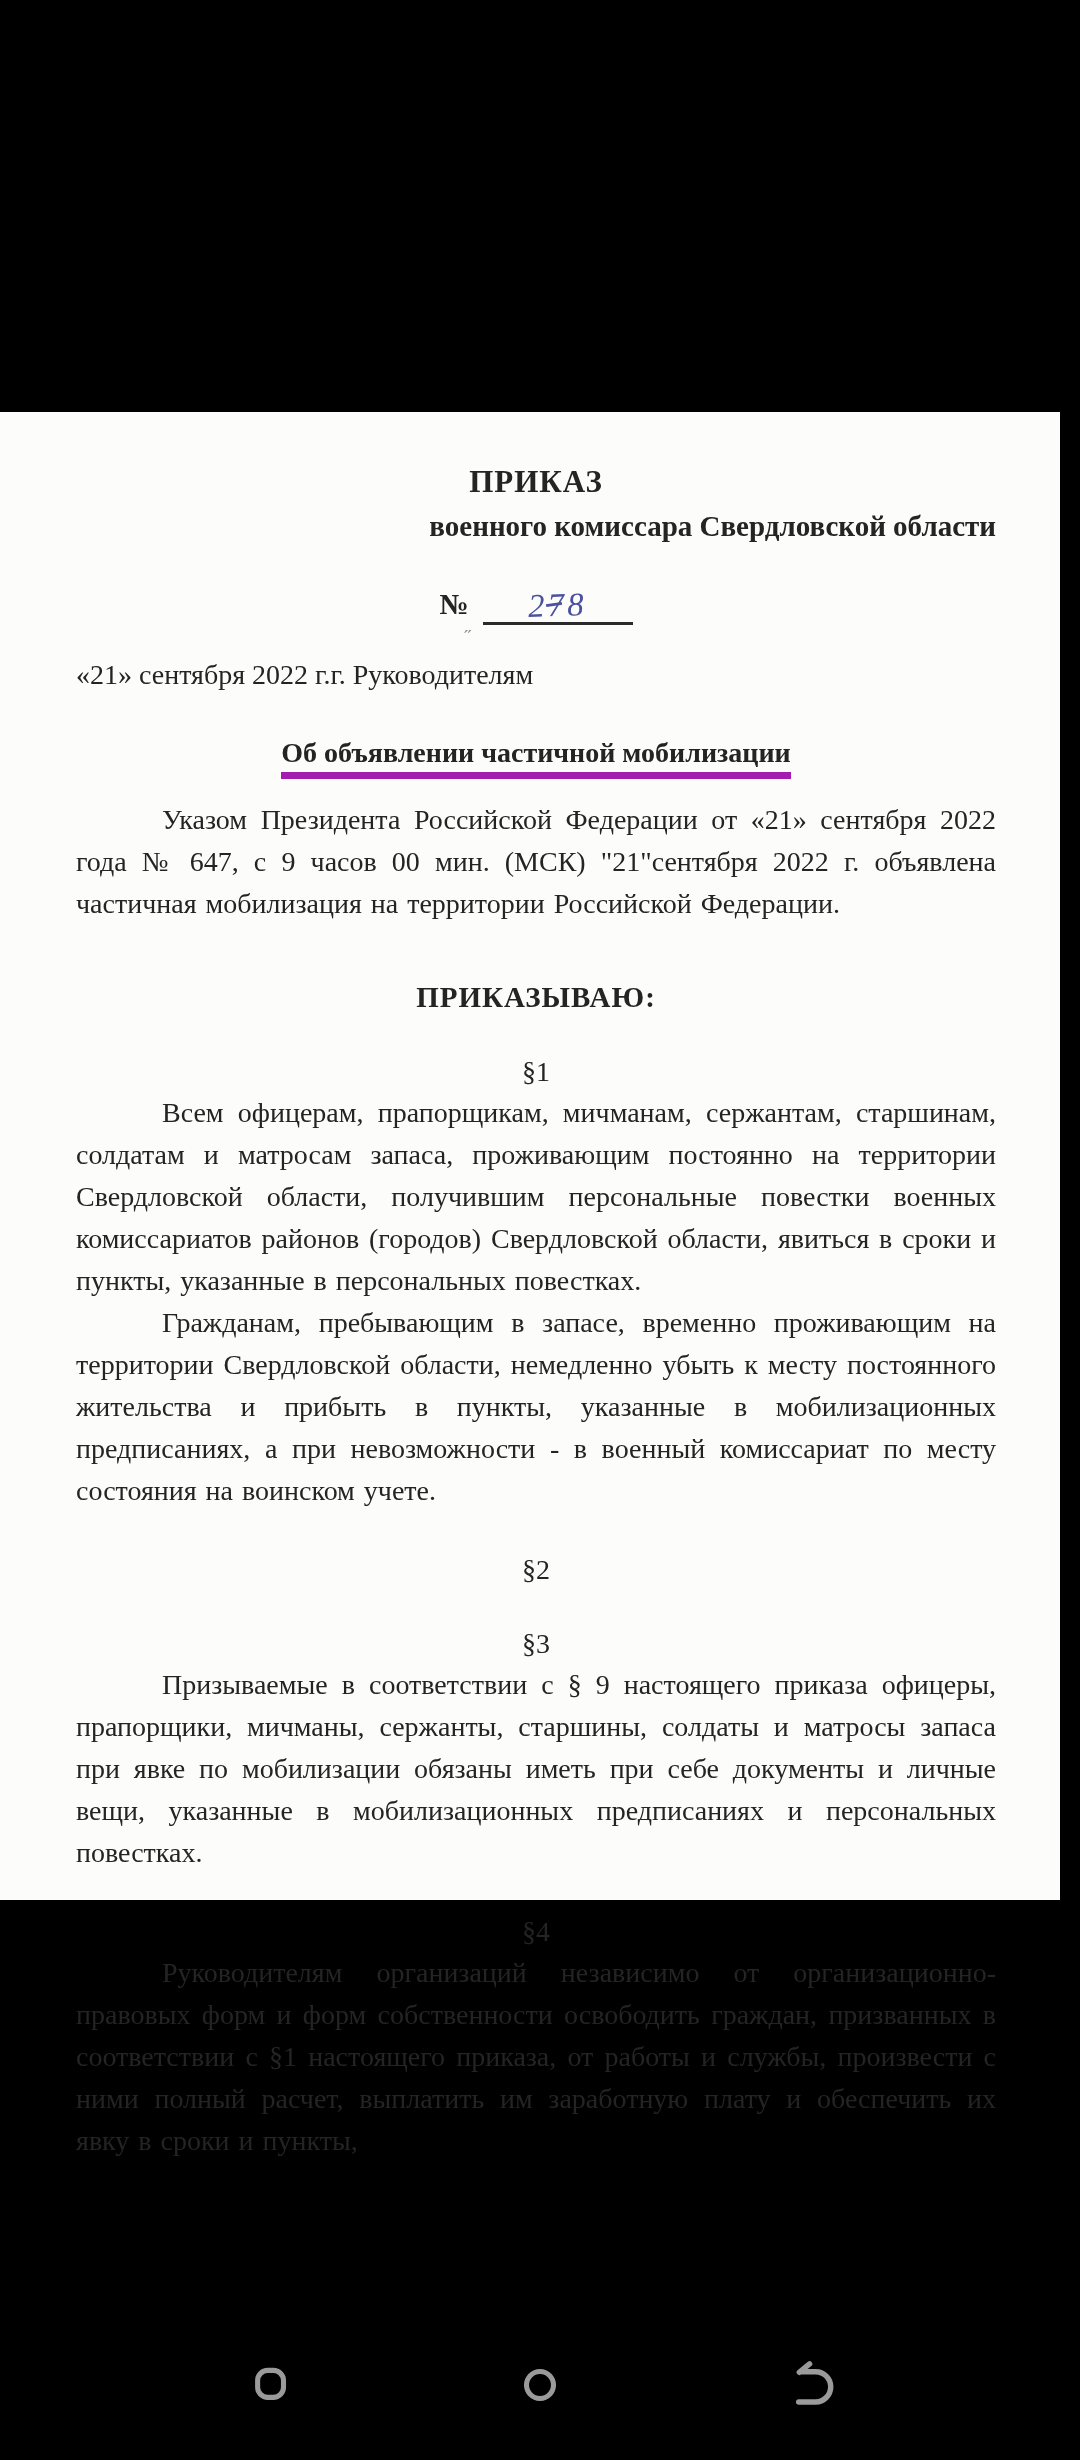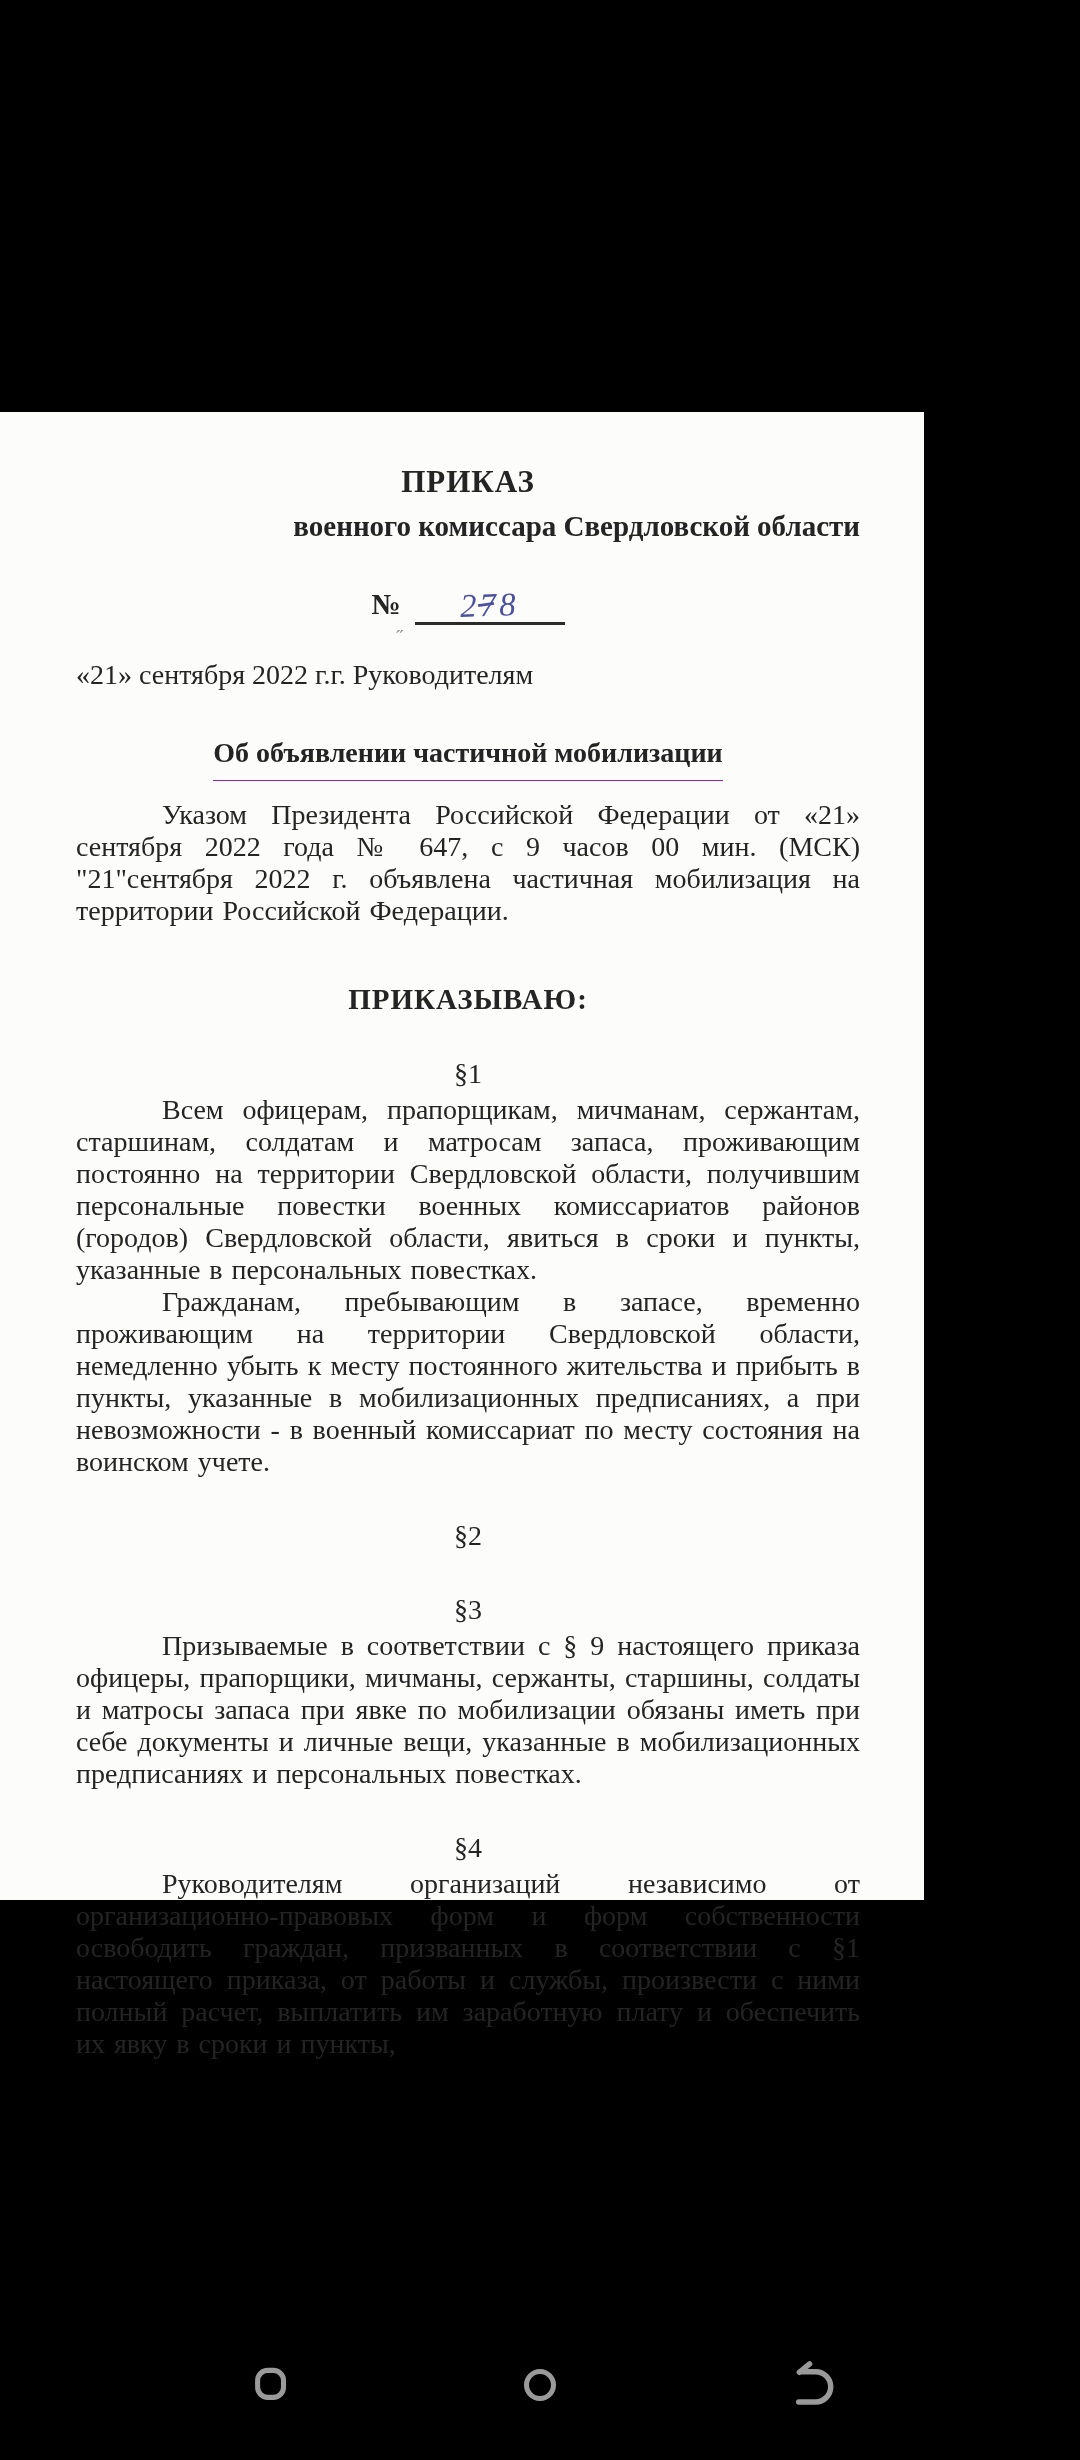--- a/index.html
+++ b/index.html
@@ -9,21 +9,21 @@
     position: relative;
     font-family: "Liberation Serif", "DejaVu Serif", serif;
     overflow: hidden;
   }
 
   
   .page {
     position: absolute;
     top: 412px;
     left: 0;
-    width: 924px;
+    width: 1060px;
     height: 1488px;
     background: #fcfcfb;
     color: #242424;
     padding: 52px 64px 0 76px;
   }
 
   .doc-title {
     text-align: center;
     font-weight: bold;
     font-size: 31px;
@@ -85,25 +85,25 @@
     display: flex;
     font-size: 28px;
   }
 
   .subject {
     margin-top: 46px;
     text-align: center;
     font-weight: bold;
     font-size: 28px;
   }
-  .subject span { border-bottom: 1px solid #a21caf; padding-bottom: 12px; }
+  .subject span { border-bottom: 7px solid #a21caf; padding-bottom: 4px; }
 
   .para {
     font-size: 28px;
-    line-height: 32px;
+    line-height: 42px;
     text-align: justify;
     text-indent: 86px;
     word-spacing: 2px;
   }
   .preamble { margin-top: 30px; }
 
   .order-word {
     margin-top: 56px;
     text-align: center;
     font-weight: bold;

